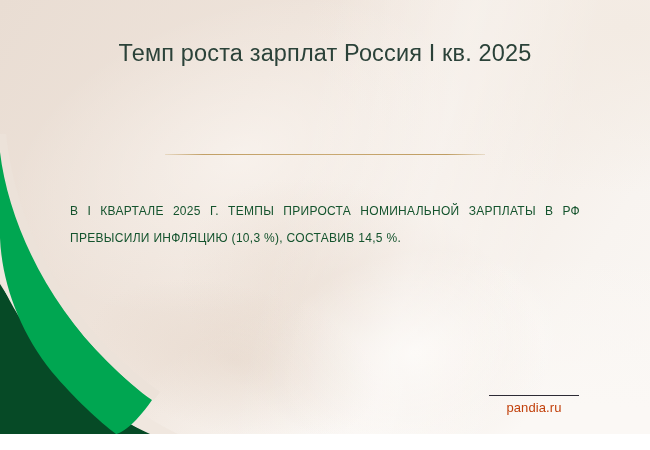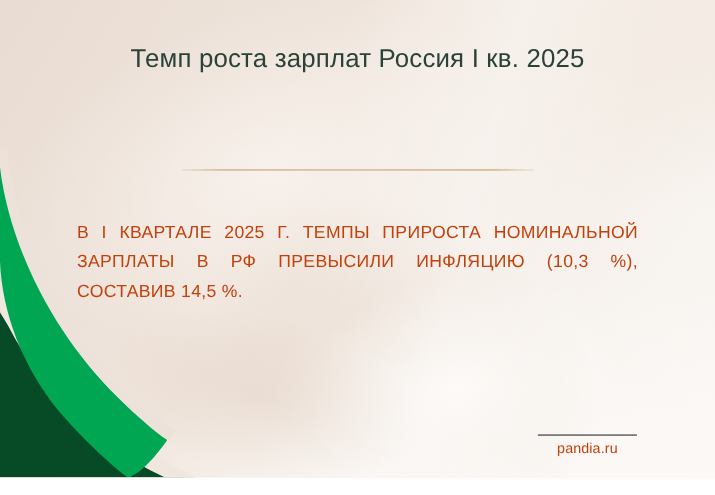--- a/index.html
+++ b/index.html
@@ -106,24 +106,24 @@
   }
 
   
   .body-text {
     position: absolute;
     left: 70px;
     top: 198px;
     width: 510px;
     text-align: justify;
     text-align-last: left;
-    font-size: 16px;
+    font-size: 12px;
     line-height: 27px;
     letter-spacing: 0.3px;
-    color: #c2410c;
+    color: #14532d;
   }
 
   
   .footer {
     position: absolute;
     left: 488px;
     top: 395px;
     width: 92px;
     text-align: center;
   }

